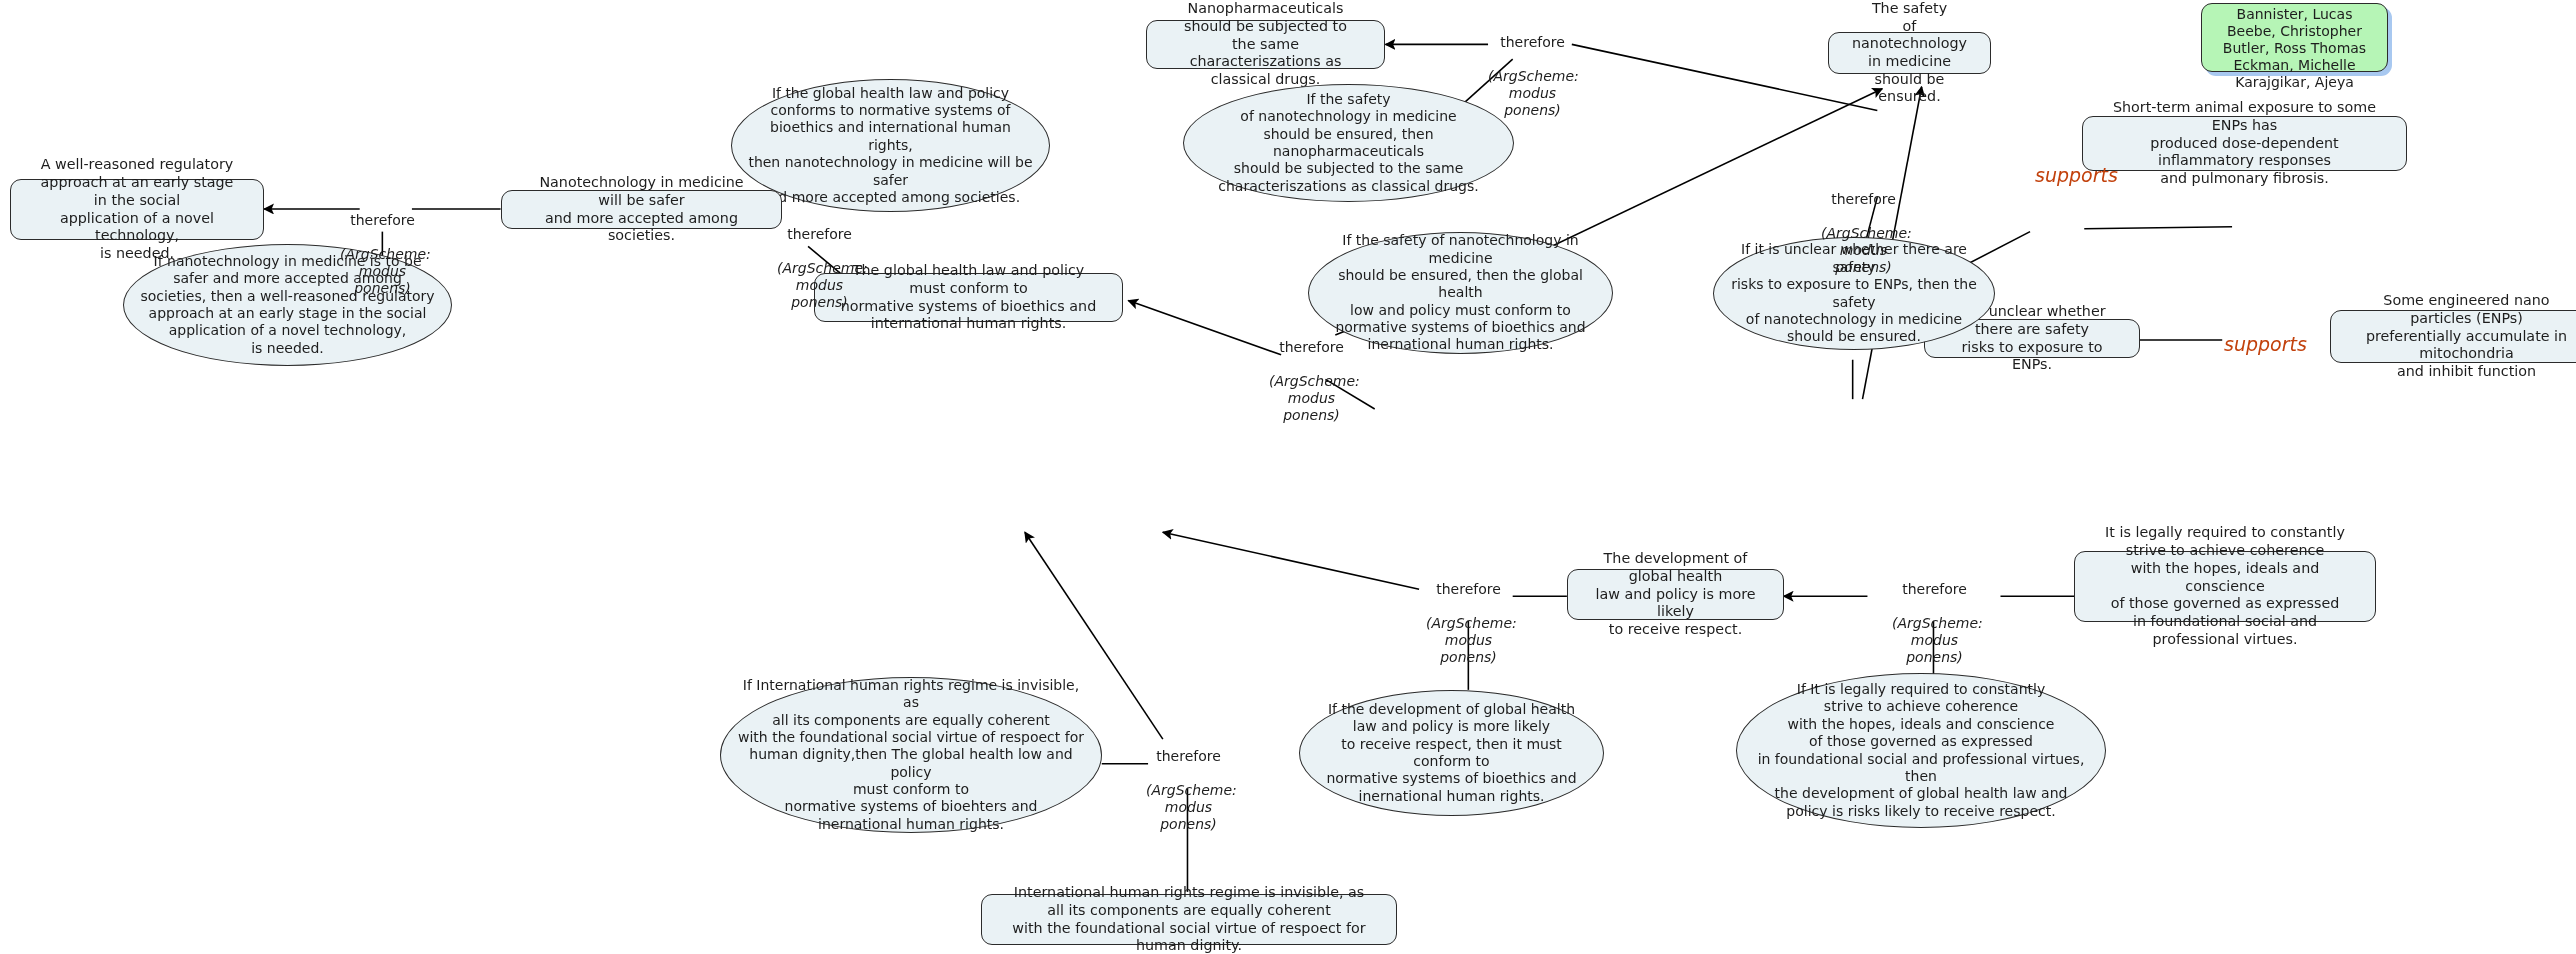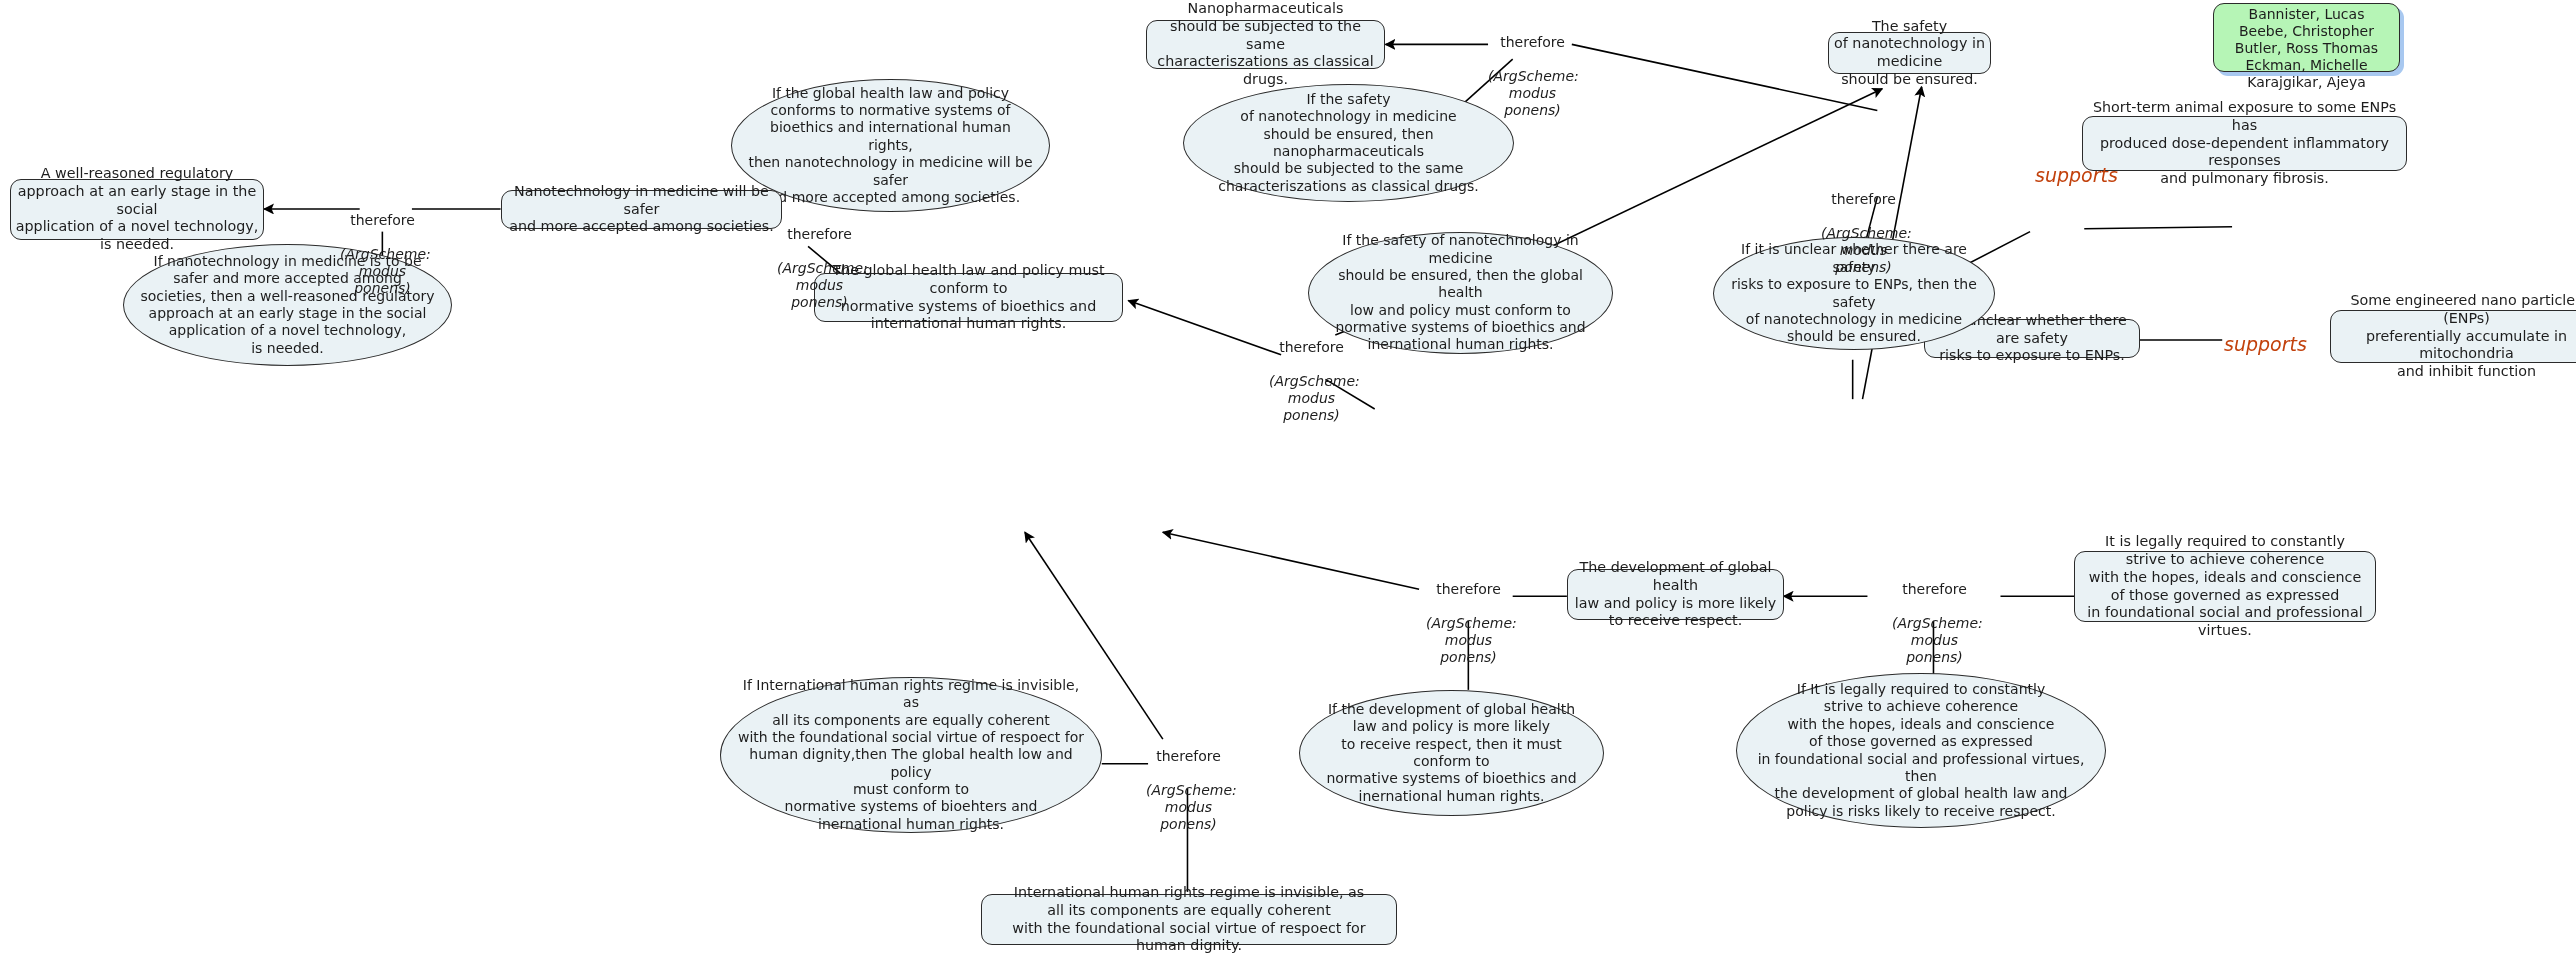--- a/index.html
+++ b/index.html
@@ -33,38 +33,37 @@
     text-align: center;
     color: #1d1d1d;
     line-height: 1.24;
     white-space: pre-line;
     z-index: 3;
   }
   .box {
     background: #eaf2f5;
     border: 1.6px solid #2b2b2b;
     border-radius: 11px;
-    padding: 6px 4px;
+    padding: 6px 24px;
     font-size: 14.3px;
   }
   .ellipse {
     background: #eaf2f5;
     border: 1.6px solid #2b2b2b;
     border-radius: 50%;
     padding: 4px 16px;
     font-size: 14px;
   }
   .green {
     background: #b6f5b6;
     border: 1.6px solid #2b2b2b;
     border-radius: 11px;
     box-shadow: 4px 4px 0 0 #a8c8f0;
     font-size: 14px;
     padding: 6px 20px;
-    margin-left: 12px;
   }
   .edge-label {
     position: absolute;
     text-align: center;
     font-size: 14px;
     color: #1d1d1d;
     line-height: 1.22;
     white-space: pre-line;
     z-index: 4;
     background: transparent;

